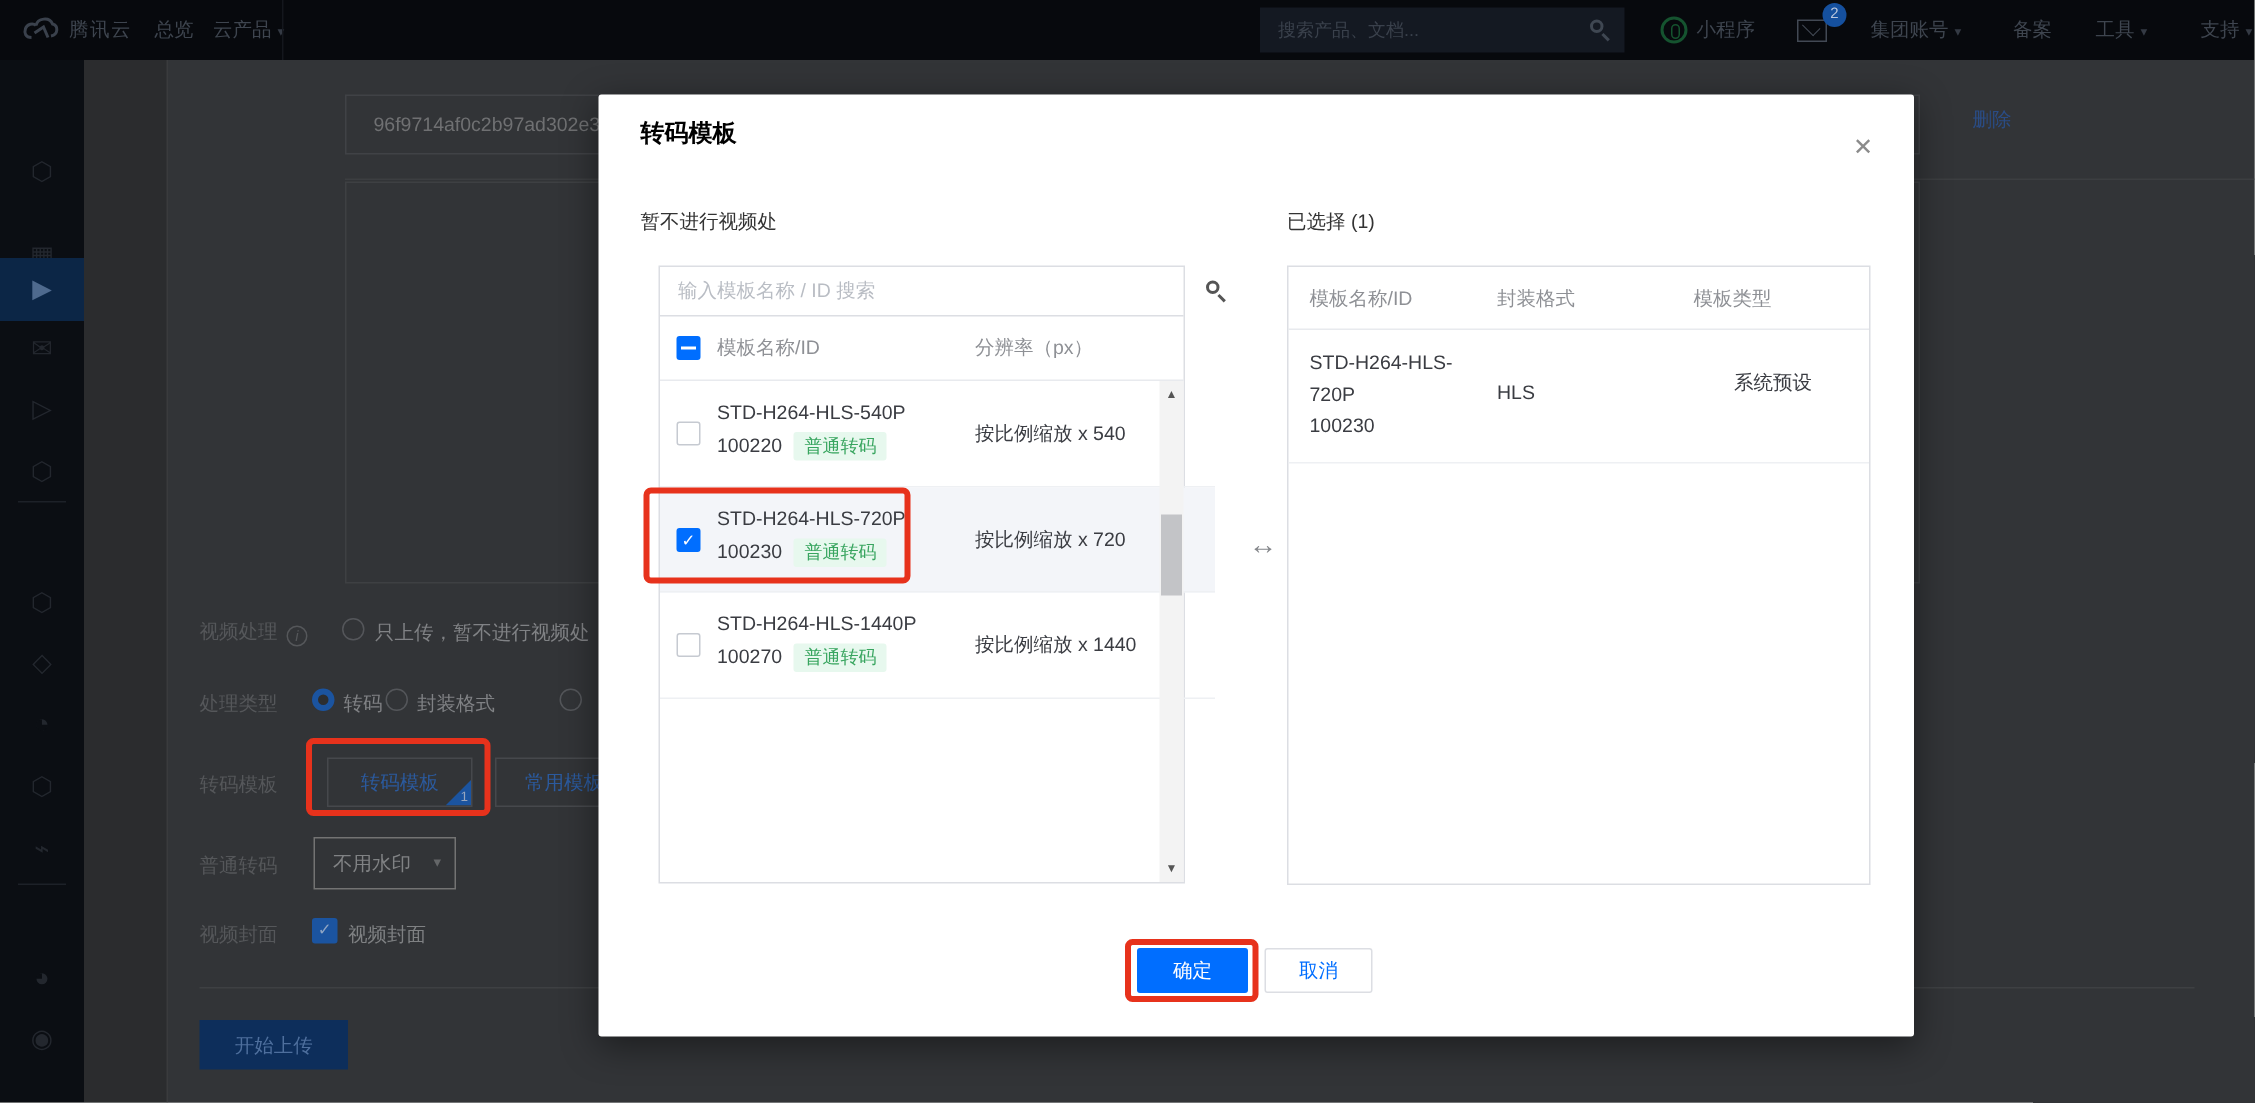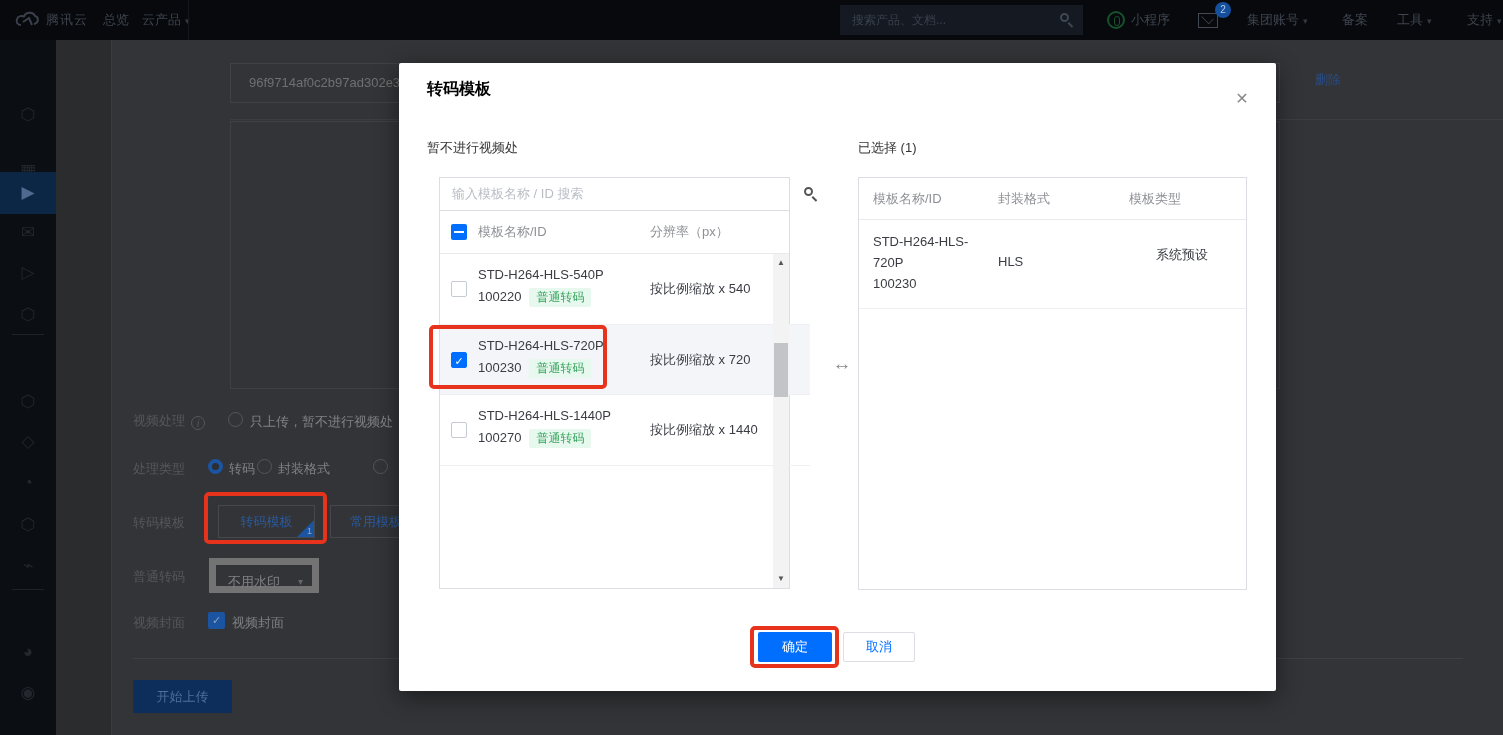--- a/index.html
+++ b/index.html
@@ -41,21 +41,21 @@
   .bigbox { position:absolute; left:118px; top:81px; width:1050px; height:268px; border:1px solid #3e4043; }
 
   .flabel { position:absolute; left:21px; font-size:13px; color:#55575a; white-space:nowrap; }
   .info-i { display:inline-block; width:14px; height:14px; border:1px solid #55575a; border-radius:50%; font-size:10px; line-height:14px; text-align:center; color:#55575a; margin-left:6px; vertical-align:-2px; font-style:italic; }
   .radio { position:absolute; width:15px; height:15px; border:1px solid #54565a; border-radius:50%; background:transparent; }
   .radio.on { border:4px solid #1b54a0; background:#2c2e31; }
   .opt-txt { position:absolute; font-size:13px; color:#808285; white-space:nowrap; }
   .tbtn { position:absolute; top:465px; height:33px; border:1px solid #46484c; color:#2b5a9e; font-size:13px; text-align:center; line-height:31px; background:transparent; overflow:hidden; }
   .tbtn .tri { position:absolute; right:0; bottom:0; width:0; height:0; border-left:17px solid transparent; border-bottom:17px solid #1b54a0; }
   .tbtn .tri-n { position:absolute; right:2px; bottom:0px; font-size:9px; color:#97a6bf; line-height:11px; }
-  .wm-select { position:absolute; left:97px; top:518px; width:110px; height:35px; border:7px solid #737373; }
+  .wm-select { position:absolute; left:97px; top:518px; width:95px; height:35px; border:1px solid #737373; }
   .wm-select .v { position:absolute; left:12px; top:0; line-height:33px; font-size:13px; color:#808284; }
   .wm-select .a { position:absolute; right:9px; top:0; line-height:33px; font-size:10px; color:#646668; }
   .cb-dim { position:absolute; left:96px; top:572px; width:17px; height:17px; background:#1b54a0; border-radius:2px; color:#8fa5c4; font-size:11px; line-height:17px; text-align:center; }
   .cb-dim-lbl { position:absolute; left:120px; top:574px; font-size:13px; color:#7f8183; }
   .hdiv2 { position:absolute; left:21px; top:618px; width:1330px; height:1px; background:#3e4043; }
   .upload-btn { position:absolute; left:21px; top:640px; width:99px; height:33px; background:#0d2e5b; color:#4e6f9d; font-size:13px; text-align:center; line-height:33px; }
 
   
   .modal { position:absolute; left:399px; top:63px; width:877px; height:628px; background:#ffffff; border-radius:2px; box-shadow:0 6px 24px rgba(0,0,0,.45); z-index:10; }
   .m-title { position:absolute; left:28px; top:16px; font-size:16px; font-weight:bold; color:#000; }

